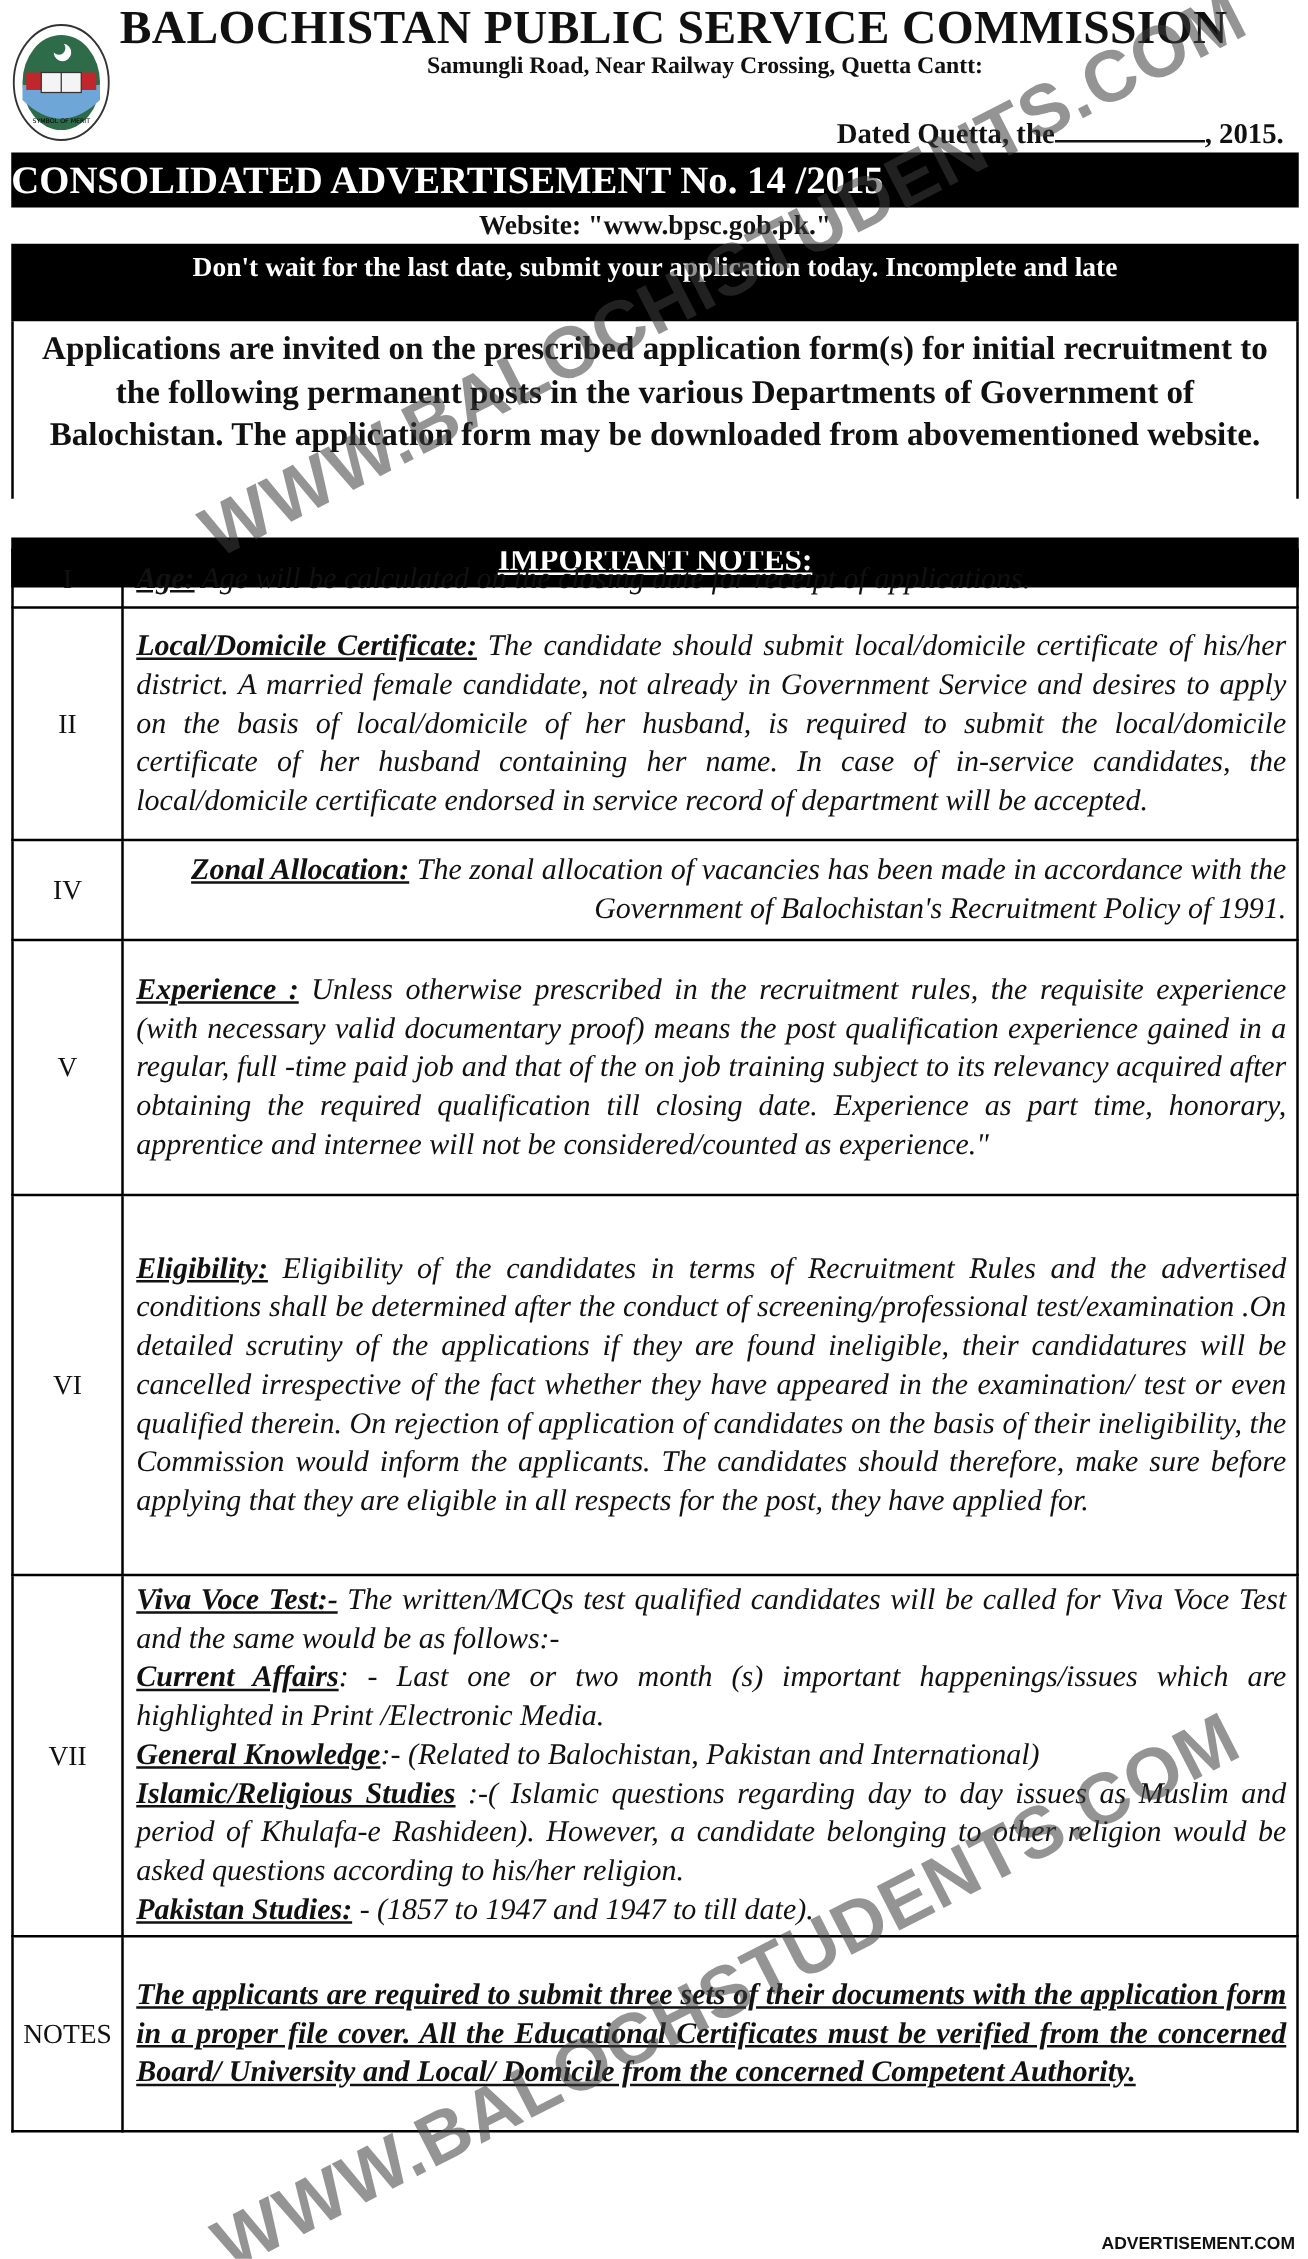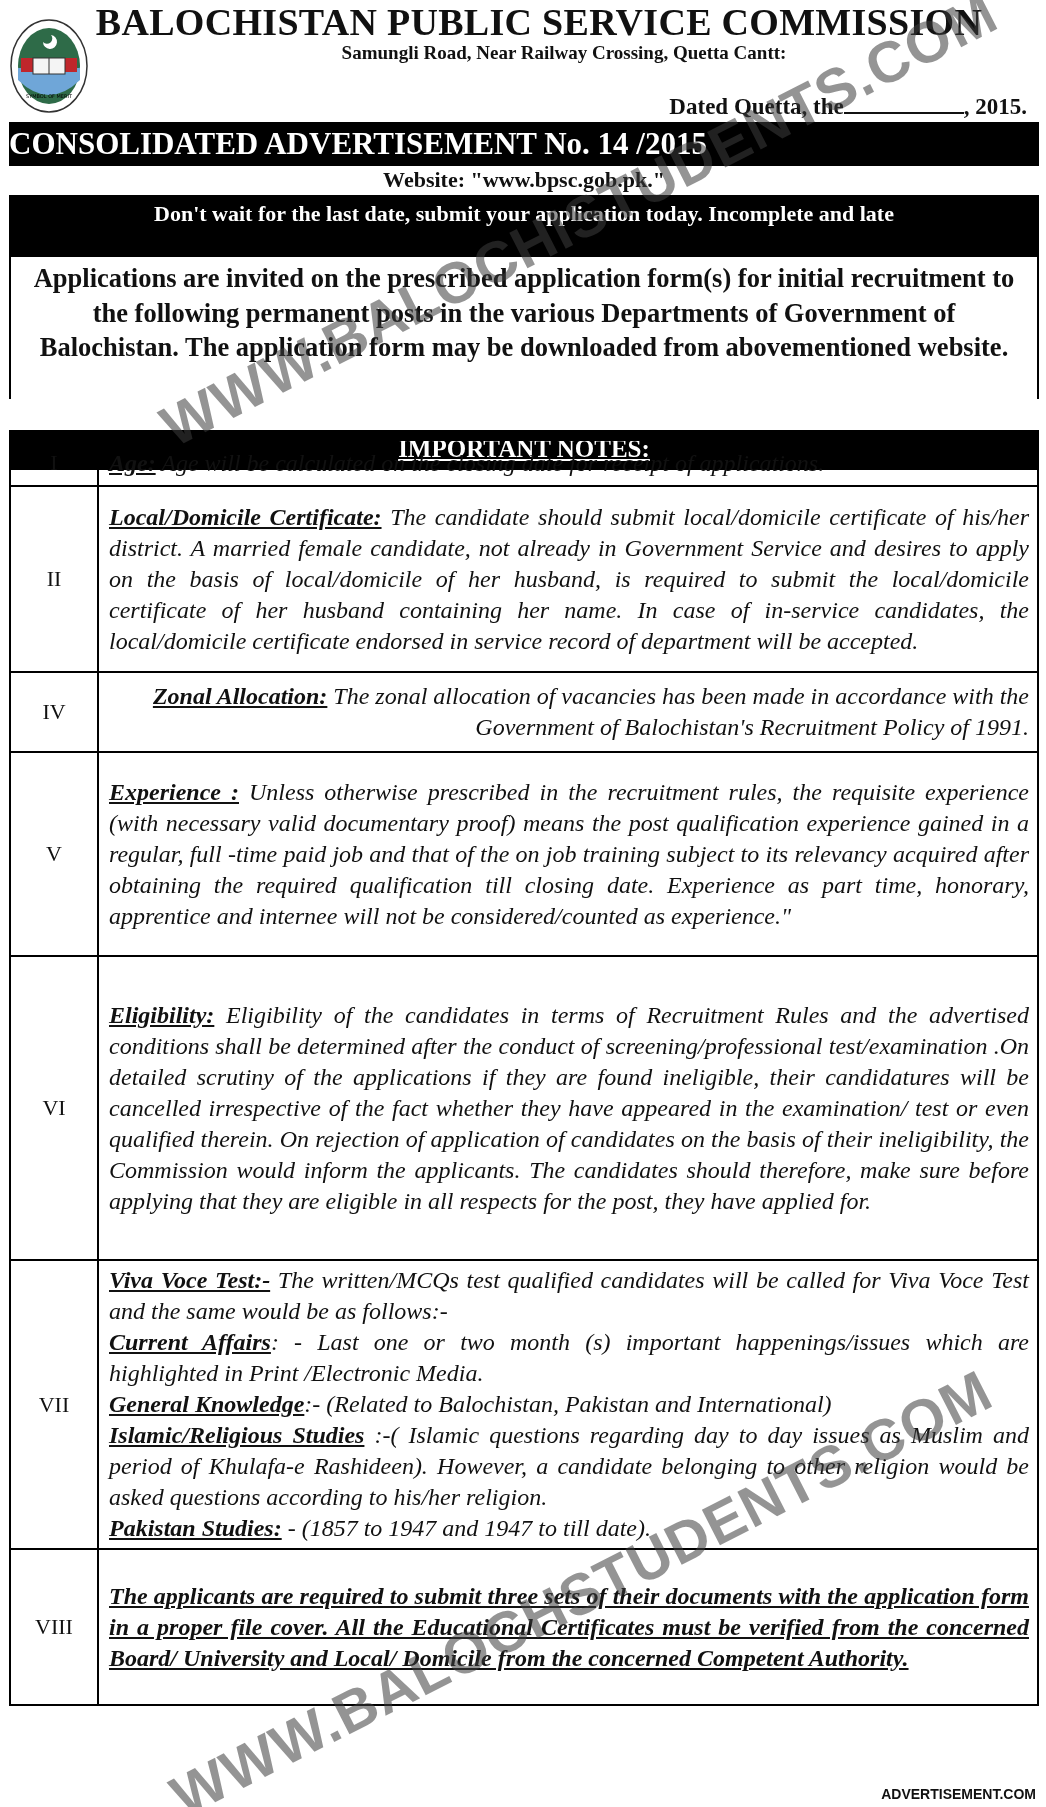--- a/index.html
+++ b/index.html
@@ -90,21 +90,21 @@
         <td class="num">VII</td>
         <td class="txt">
           <div><span class="lbl">Viva Voce Test:-</span><span> The written/MCQs test qualified candidates will be called for Viva Voce Test and the same would be as follows:-</span></div>
           <div><span class="lbl">Current Affairs</span><span>: - Last one or two month (s) important happenings/issues which are highlighted in Print /Electronic Media.</span></div>
           <div><span class="lbl">General Knowledge</span><span>:- (Related to Balochistan, Pakistan and International)</span></div>
           <div><span class="lbl">Islamic/Religious Studies</span><span> :-( Islamic questions regarding day to day issues as Muslim and period of Khulafa-e Rashideen). However, a candidate belonging to other religion would be asked questions according to his/her religion.</span></div>
           <div><span class="lbl">Pakistan Studies:</span><span> - (1857 to 1947 and 1947 to till date).</span></div>
         </td>
       </tr>
       <tr style="height:156px">
-        <td class="num">VIII</td>
+        <td class="num">NOTES</td>
         <td class="txt"><span class="emph">The applicants are required to submit three sets of their documents with the application form in a proper file cover. All the Educational Certificates must be verified from the concerned Board/ University and Local/ Domicile from the concerned Competent Authority.</span></td>
       </tr>
     </tbody>
   </table>
 </div>
 
 <div class="watermark" style="left:150px; top:400px; transform: rotate(-27deg);">WWW.BALOCHISTUDENTS.COM</div>
 <div class="watermark" style="left:160px; top:1770px; transform: rotate(-27deg);">WWW.BALOCHSTUDENTS.COM</div>
 <div class="footer-mark">ADVERTISEMENT.COM</div>
 

